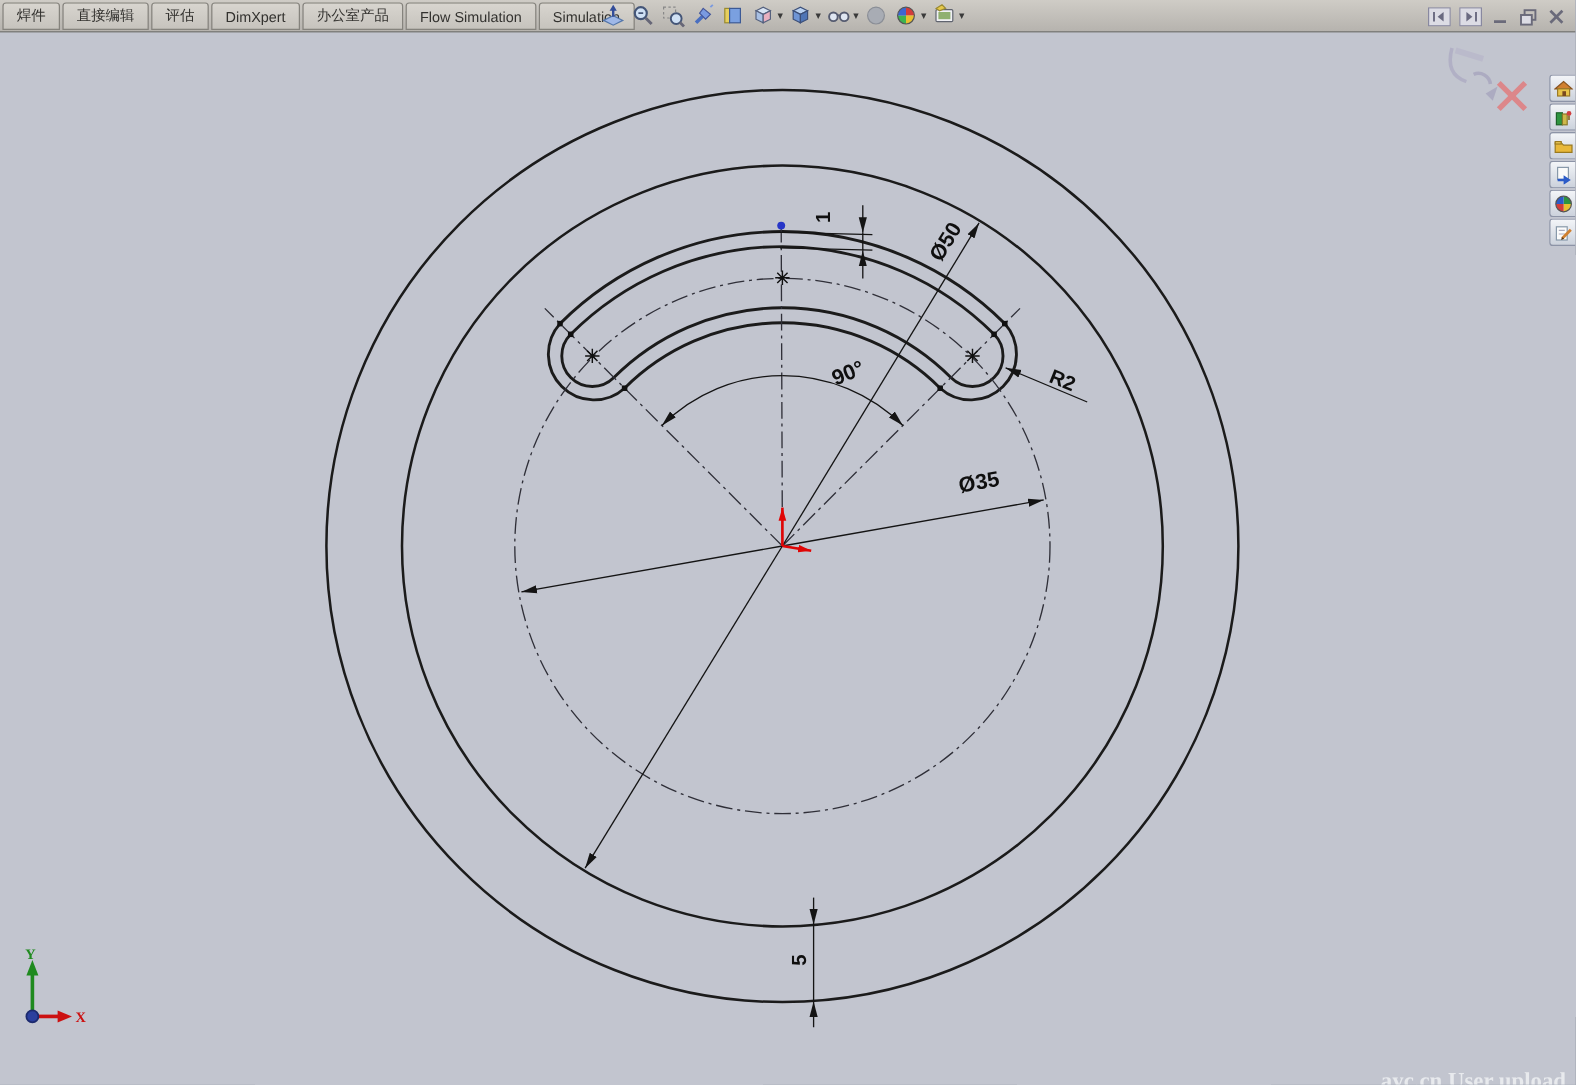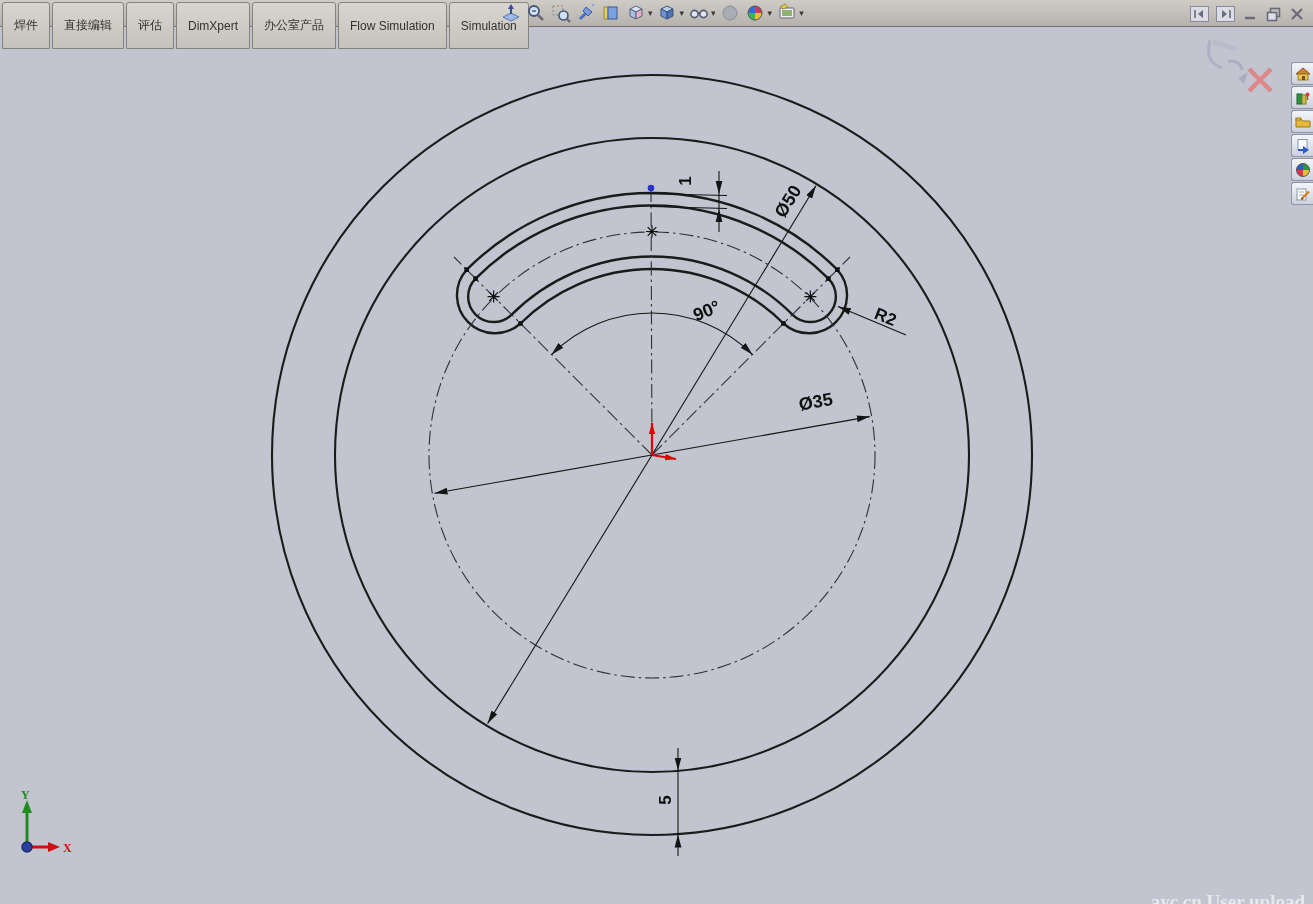--- a/index.html
+++ b/index.html
@@ -2,21 +2,21 @@
 <html><head>
 <meta charset="utf-8">
 <style>
   html,body{margin:0;padding:0;background:#9aa0ab;}
   .app{position:relative;width:1313px;height:904px;overflow:hidden;
        font-family:"Liberation Sans",sans-serif;background:#c2c5cf;}
   
   .command-bar{position:absolute;left:0;top:0;width:1313px;height:27px;
     background:linear-gradient(#cfccc6,#b6b3ae);border-bottom:1px solid #71706c;box-sizing:border-box;}
   .tabs{position:absolute;left:2px;top:2px;height:23px;display:flex;gap:2px;}
-  .tab{display:flex;align-items:center;padding:12px 11px;height:21px;
+  .tab{display:flex;align-items:center;padding:0 11px;height:21px;
     background:linear-gradient(#d8d5cf,#c6c3bd);border:1px solid #85837d;border-radius:3px 3px 0 0;
     font-size:12px;color:#33322f;white-space:nowrap;cursor:default;}
   .vtb{position:absolute;left:500px;top:0;height:26px;display:flex;align-items:center;gap:4px;}
   .vtb .ico{width:21px;height:21px;display:flex;align-items:center;justify-content:center;}
   .caret{font-size:9px;color:#3a3a3a;margin-left:-2px;line-height:1;}
   .winctl{position:absolute;right:8px;top:3px;display:flex;align-items:center;gap:7px;height:22px;}
   .winbtn{display:flex;align-items:center;justify-content:center;}
   
   .canvas{position:absolute;left:0;top:27px;width:1313px;height:877px;background:#c2c5cf;}
   svg text.dim{font-family:"Liberation Sans",sans-serif;font-weight:700;fill:#0f0f0f;}

